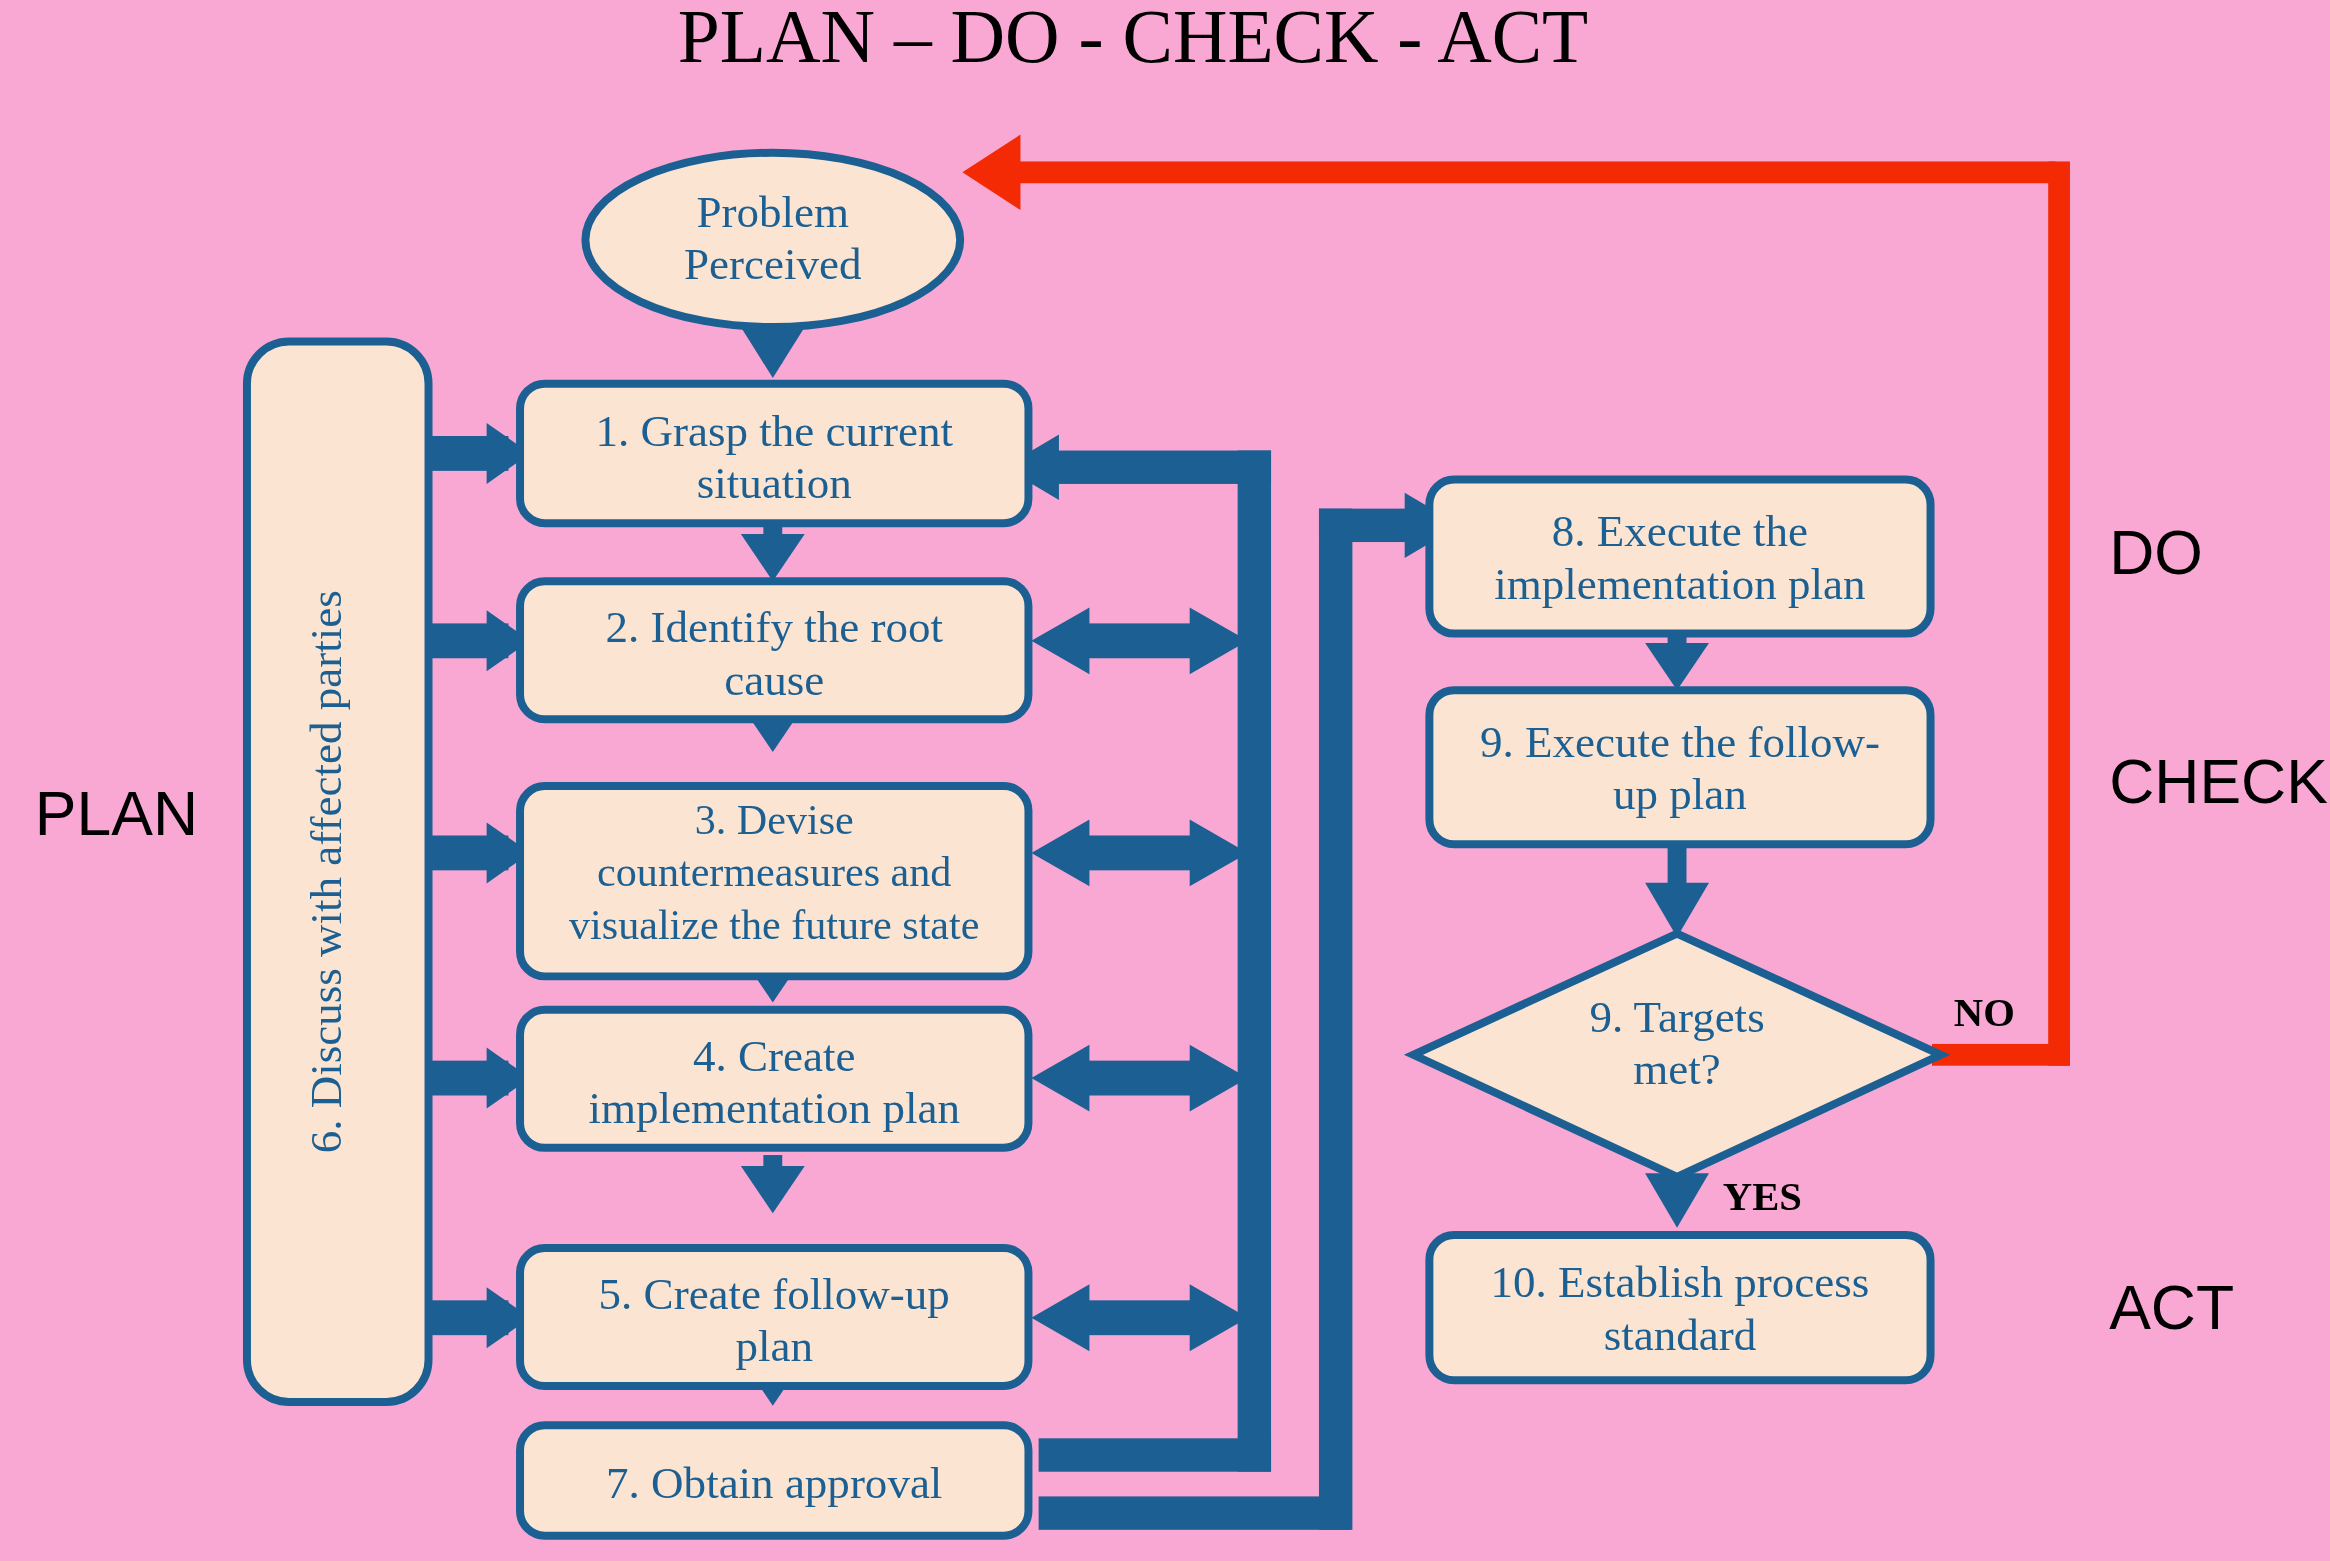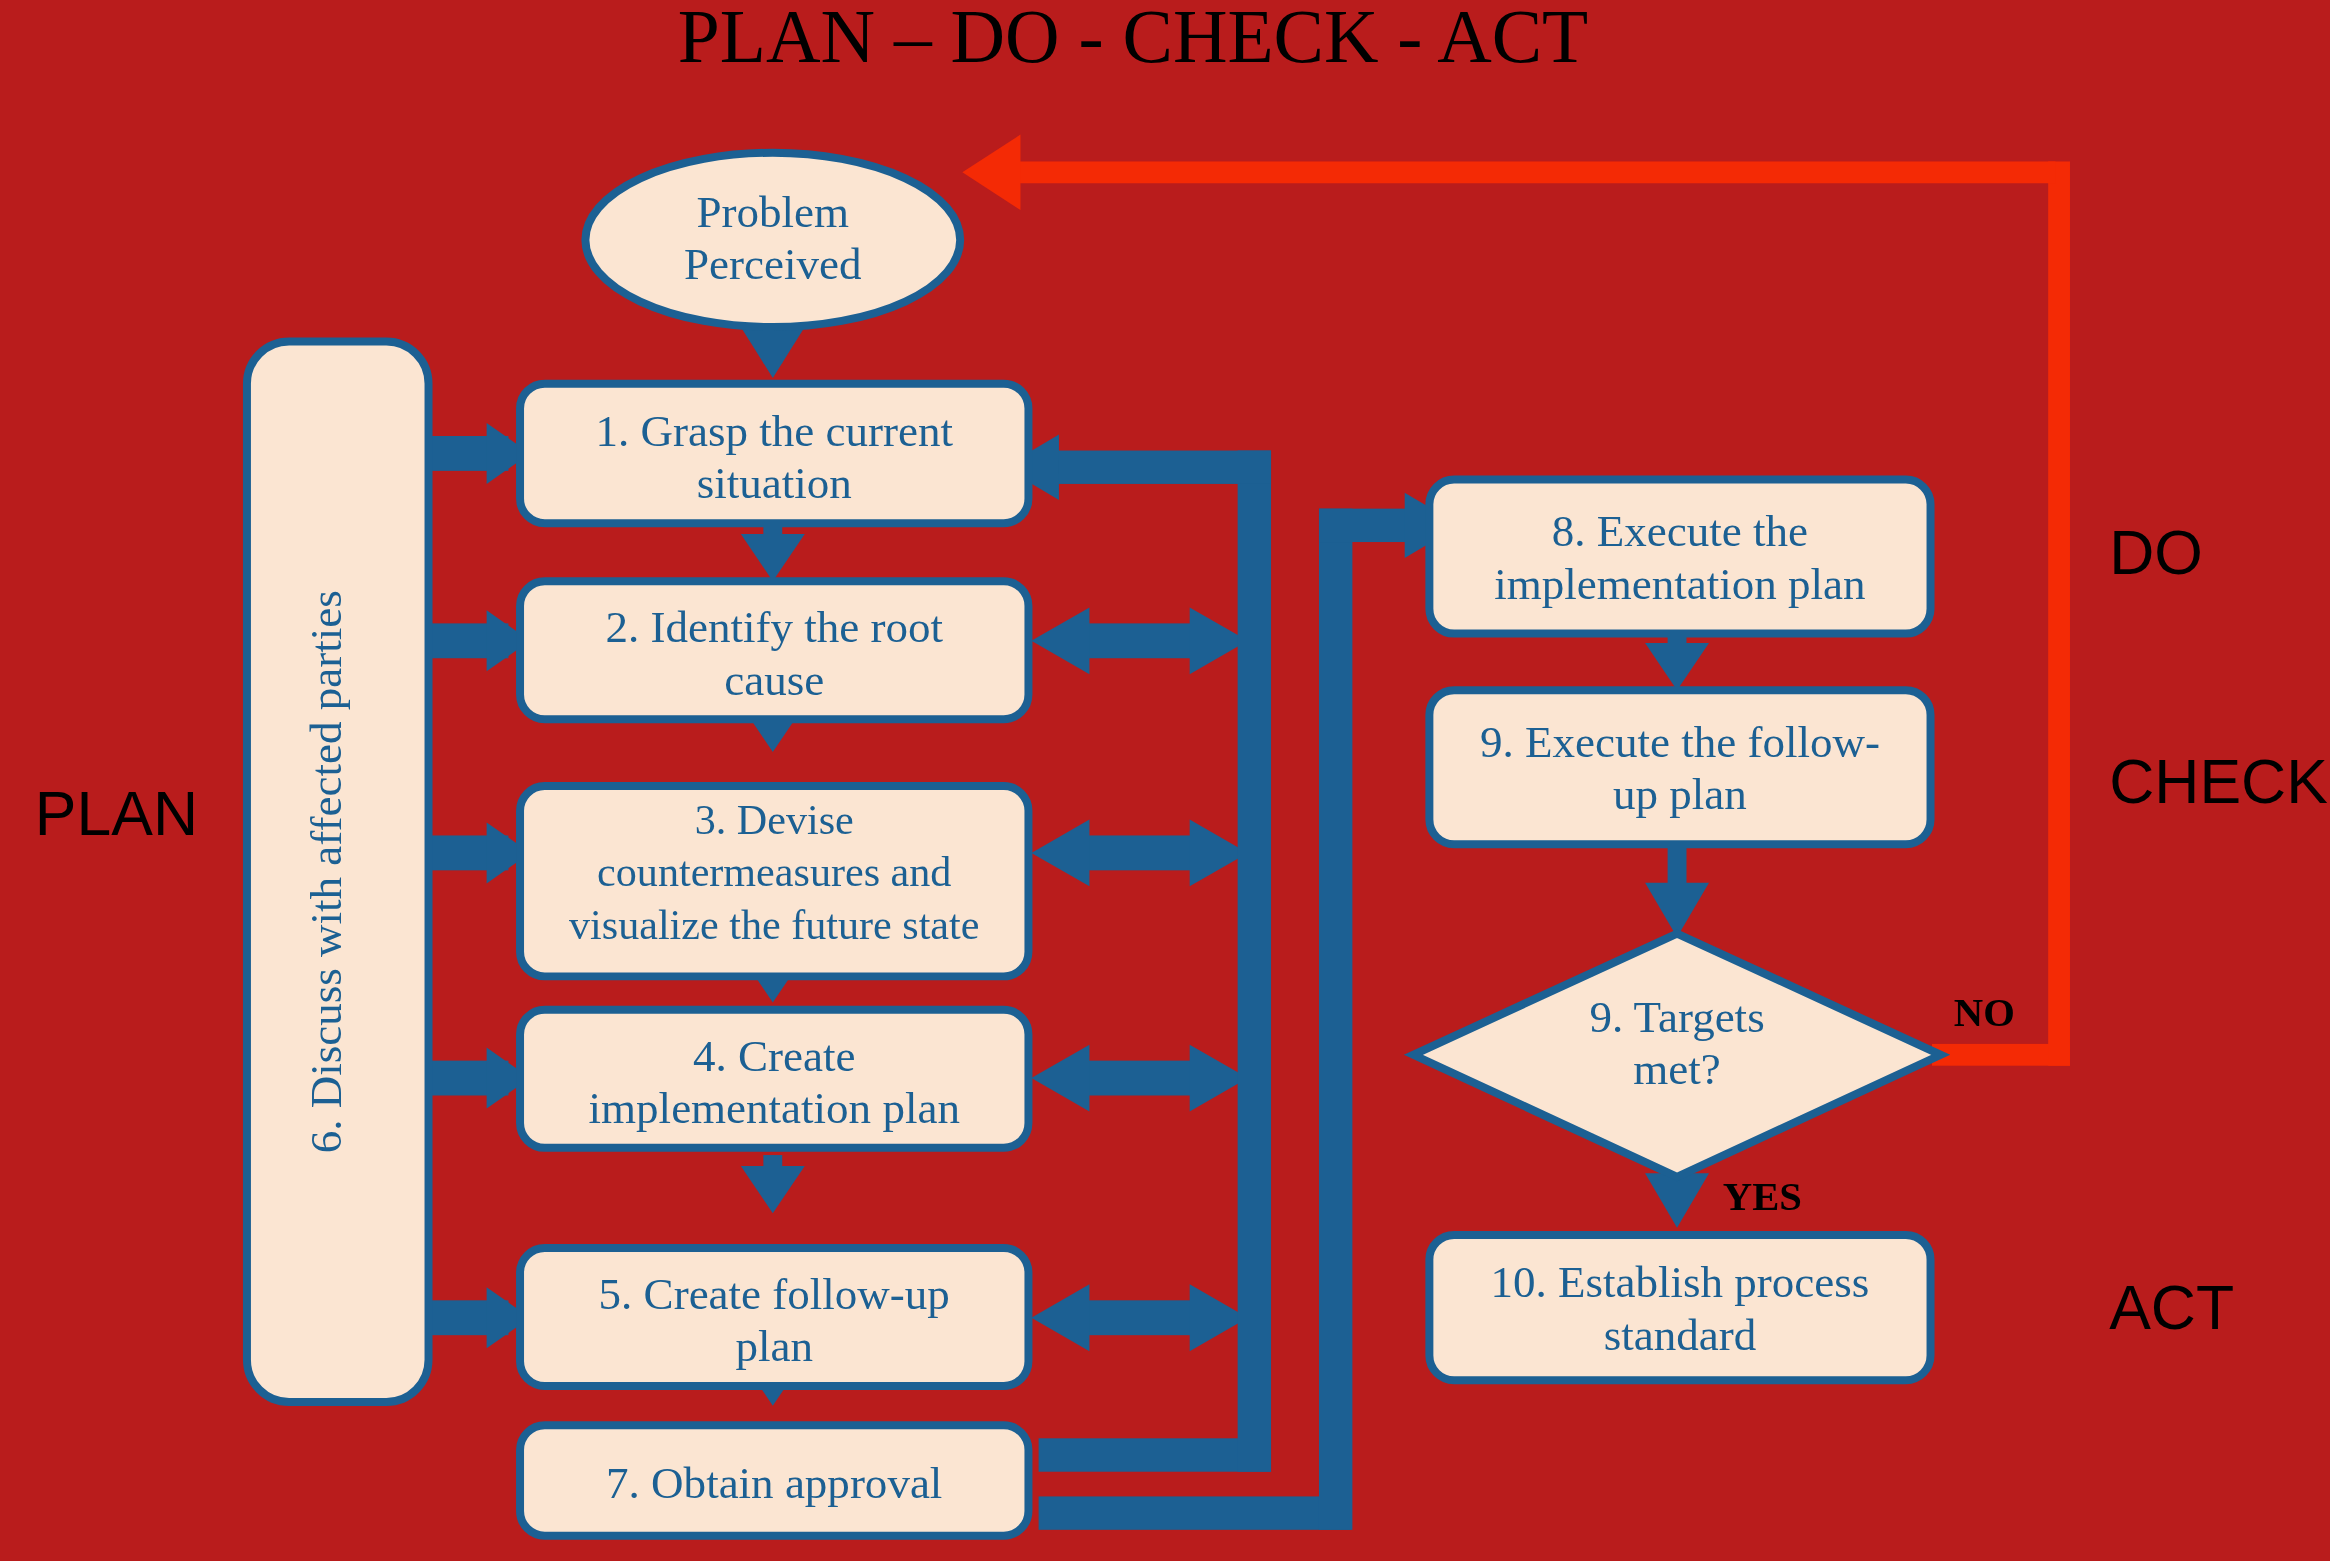--- a/index.html
+++ b/index.html
@@ -1,17 +1,17 @@
 <!DOCTYPE html>
 <html style="font-size:11.6px"><head>
 <meta charset="utf-8">
 <style>
   html,body{margin:0;padding:0;background:#ffffff;}
   body{width:2330px;height:1562px;overflow:hidden;font-family:"Liberation Serif",serif;}
-  #stage{position:relative;width:2330px;height:1562px;background:#b91c1c;}
+  #stage{position:relative;width:2330px;height:1562px;background:#f9a8d4;}
   #diagram{position:absolute;inset:0;display:block;}
   .ttl{font-family:"Liberation Serif",serif;font-size:104px;fill:#000;}
   .nodetxt{font-family:"Liberation Serif",serif;font-size:62px;fill:#1C6093;}
   .nodetxt.small{font-size:58px;}
   .phase{font-family:"Liberation Sans",sans-serif;font-size:86px;fill:#000;}
   .yn{font-family:"Liberation Serif",serif;font-size:56px;font-weight:bold;fill:#000;}
   .shape{fill:#FBE5D2;stroke:#1C6093;stroke-width:11;}
   .conn{fill:#1C6093;}
   .redconn{fill:#F42A05;}
 </style>

